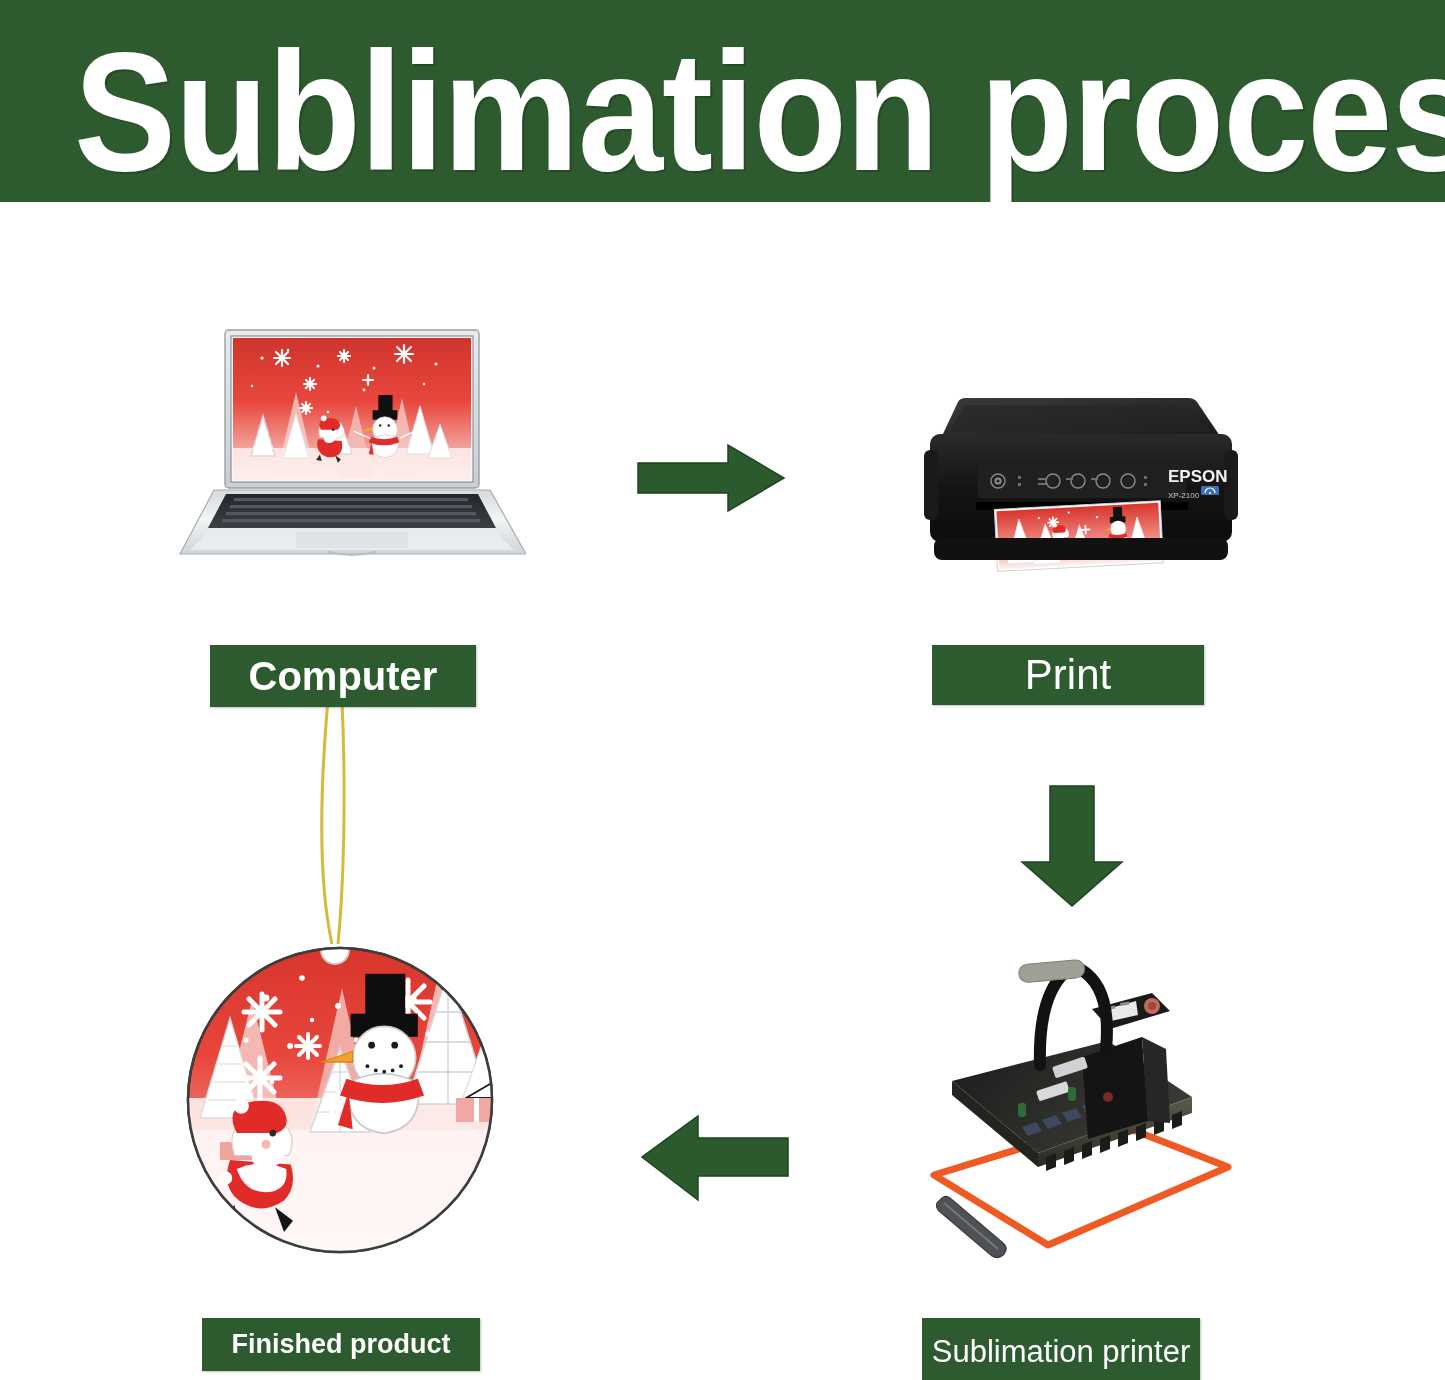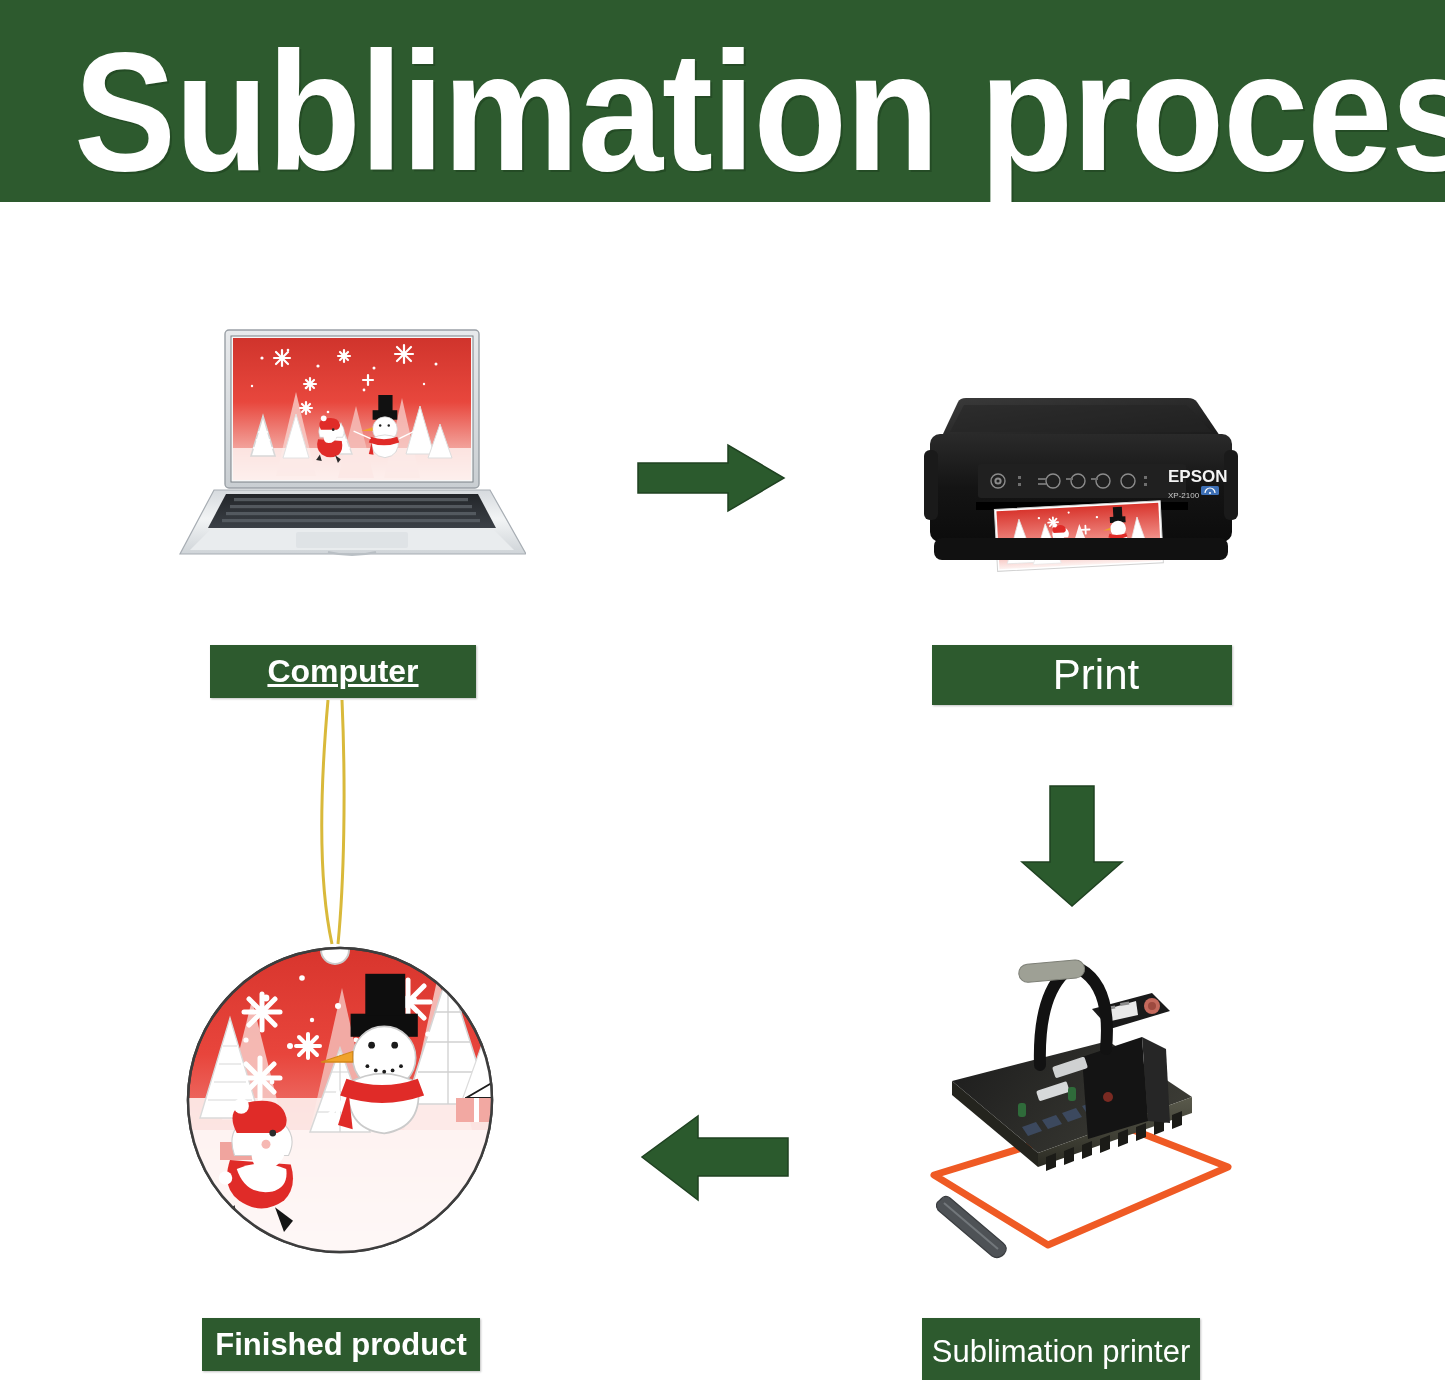--- a/index.html
+++ b/index.html
@@ -45,23 +45,23 @@
   .chip {
     position: absolute;
     background: #2d5a2e;
     color: #ffffff;
     display: flex;
     align-items: center;
     justify-content: center;
     font-family: "Liberation Sans", sans-serif;
     box-shadow: 1px 1px 2px rgba(0,0,0,.25);
   }
-  #chip-computer { left: 210px; top: 645px; width: 266px; height: 53px; font-size: 32px; font-weight: bold; text-decoration: underline; }
-  #chip-print    { left: 932px; top: 645px; width: 272px; height: 60px; font-size: 42px; font-weight: normal; padding-left: 28px; }
-  #chip-finished { left: 202px; top: 1318px; width: 278px; height: 53px; font-size: 31px; font-weight: bold; }
+  #chip-computer { left: 210px; top: 645px; width: 266px; height: 62px; font-size: 40px; font-weight: bold; }
+  #chip-print    { left: 932px; top: 645px; width: 272px; height: 60px; font-size: 42px; font-weight: normal; }
+  #chip-finished { left: 202px; top: 1318px; width: 278px; height: 53px; font-size: 27px; font-weight: bold; }
   #chip-sublim   { left: 922px; top: 1318px; width: 278px; height: 68px; font-size: 31px; font-weight: normal; }
 
   
   .arrow { position: absolute; }
   .arrow svg { display: block; }
 
   #arrow-right { left: 636px; top: 443px; width: 150px; height: 70px; }
   #arrow-down  { left: 1020px; top: 784px; width: 104px; height: 124px; }
   #arrow-left  { left: 640px; top: 1110px; width: 150px; height: 94px; }
 

